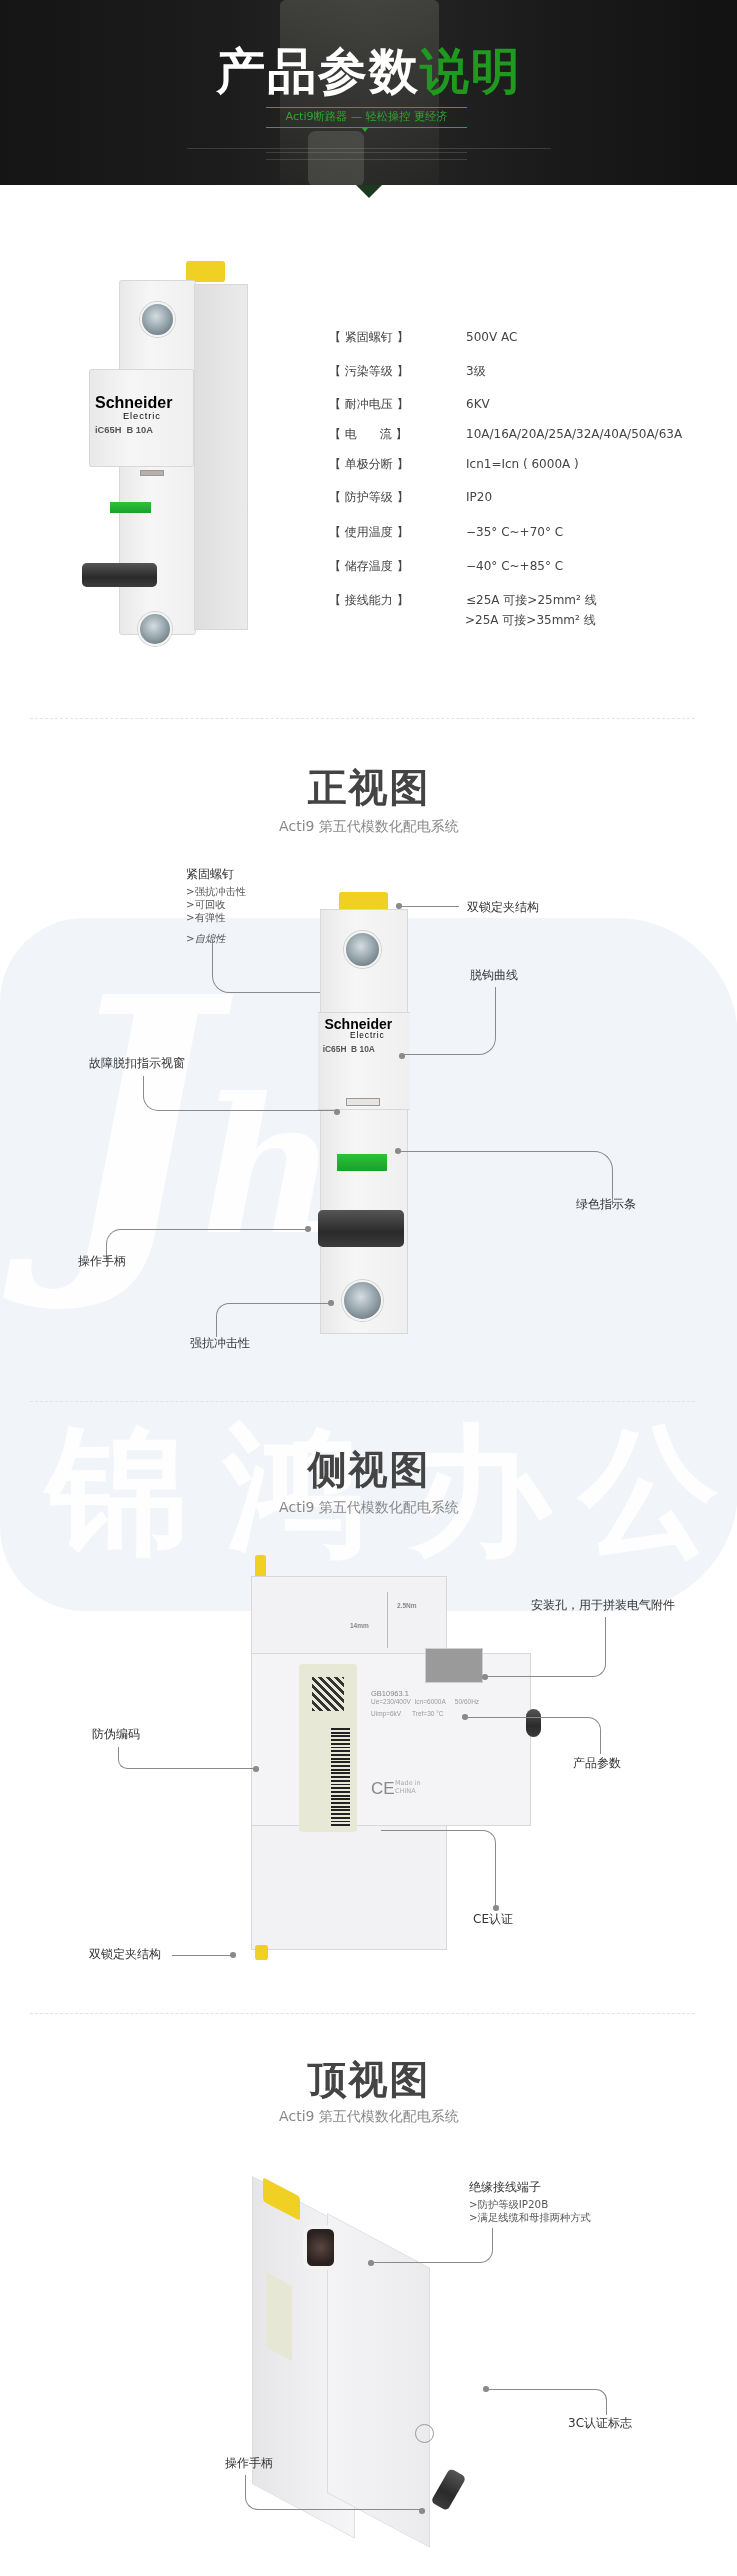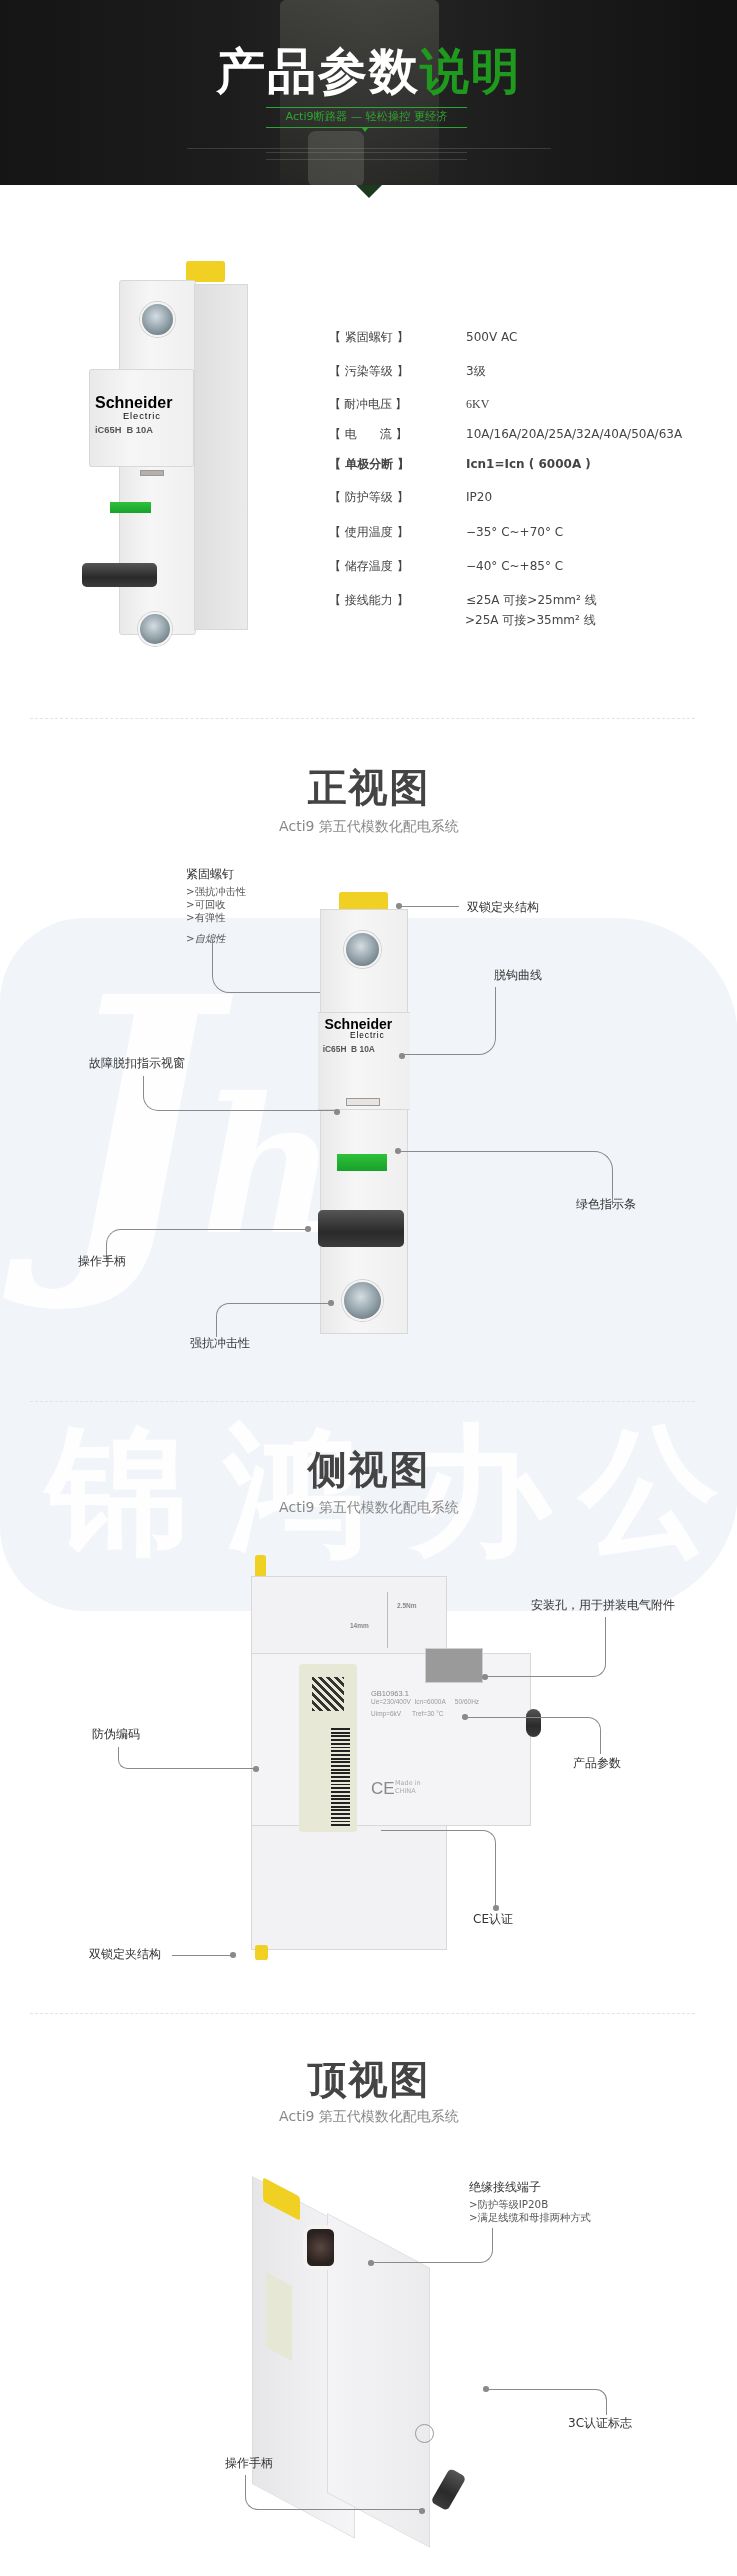--- a/index.html
+++ b/index.html
@@ -80,23 +80,23 @@
   <div class="model" style="left:30px;top:173px;font-size:9.3px;"><span>iC65H</span>&nbsp;&nbsp;<span>B 10A</span></div>
   <div class="window" style="left:75px;top:218px;width:24px;height:5.6px;"></div>
   <div class="greenbar" style="left:45px;top:250px;width:41px;height:11.2px;"></div>
   <div class="handle" style="left:17px;top:311px;width:75px;height:24px;"></div>
   <div class="screw" style="left:73px;top:360px;width:34px;height:34px;"></div>
 </div>
 
 <div>
   <div class="spec-row" style="top:329px;"><span class="spec-label">【 紧固螺钉 】</span><span class="spec-value">500V AC</span></div>
   <div class="spec-row" style="top:363px;"><span class="spec-label">【 污染等级 】</span><span class="spec-value">3级</span></div>
-  <div class="spec-row" style="top:396px;font-family:Liberation Serif, serif;"><span class="spec-label">【 耐冲电压 】</span><span class="spec-value">6KV</span></div>
+  <div class="spec-row" style="top:396px;"><span class="spec-label">【 耐冲电压 】</span><span class="spec-value">6KV</span></div>
   <div class="spec-row" style="top:426px;"><span class="spec-label" style="white-space:pre;">【 电      流 】</span><span class="spec-value">10A/16A/20A/25A/32A/40A/50A/63A</span></div>
-  <div class="spec-row" style="top:456px;font-weight:bold;"><span class="spec-label">【 单极分断 】</span><span class="spec-value">Icn1=Icn ( 6000A )</span></div>
+  <div class="spec-row" style="top:456px;"><span class="spec-label">【 单极分断 】</span><span class="spec-value">Icn1=Icn ( 6000A )</span></div>
   <div class="spec-row" style="top:489px;"><span class="spec-label">【 防护等级 】</span><span class="spec-value">IP20</span></div>
   <div class="spec-row" style="top:524px;"><span class="spec-label">【 使用温度 】</span><span class="spec-value">−35° C~+70° C</span></div>
   <div class="spec-row" style="top:558px;"><span class="spec-label">【 储存温度 】</span><span class="spec-value">−40° C~+85° C</span></div>
   <div class="spec-row" style="top:592px;"><span class="spec-label">【 接线能力 】</span><span class="spec-value">≤25A  可接&gt;25mm² 线</span></div>
   <div class="spec-row" style="top:612px;left:433px;"><span class="spec-value">&gt;25A  可接&gt;35mm² 线</span></div>
 </div>
 
 <div class="divider" style="top:718px;"></div>
 
 <div class="abs panel"></div>
@@ -129,21 +129,21 @@
   <div class="window" style="left:28px;top:206px;width:34px;height:8.4px;background:#e8e4e0;"></div>
   <div class="greenbar" style="left:18.7px;top:262px;width:50px;height:17px;"></div>
   <div class="handle" style="left:0;top:318px;width:86px;height:37px;"></div>
   <div class="screw" style="left:24px;top:388px;width:41px;height:41px;"></div>
 </div>
 
 <div class="co-dot" style="left:396px;top:903px;"></div>
 <div class="co-line" style="left:399px;top:906px;width:60px;height:0.9px;border-top-width:0.9px;"></div>
 <div class="co-text" style="left:467px;top:899px;">双锁定夹结构</div>
 
-<div class="co-text" style="left:470px;top:967px;margin-left:24px;">脱钩曲线</div>
+<div class="co-text" style="left:470px;top:967px;">脱钩曲线</div>
 <div class="co-line" style="left:403px;top:987px;width:93px;height:68px;border-right-width:0.9px;border-bottom-width:0.9px;border-bottom-right-radius:17px;"></div>
 <div class="co-dot" style="left:399px;top:1053px;"></div>
 
 <div class="co-text" style="left:89px;top:1055px;">故障脱扣指示视窗</div>
 <div class="co-line" style="left:143px;top:1076px;width:194px;height:35px;border-left-width:0.9px;border-bottom-width:0.9px;border-bottom-left-radius:15px;"></div>
 <div class="co-dot" style="left:334px;top:1109px;"></div>
 
 <div class="co-dot" style="left:395px;top:1148px;"></div>
 <div class="co-line" style="left:398px;top:1151px;width:215px;height:54px;border-top-width:0.9px;border-right-width:0.9px;border-top-right-radius:18.7px;"></div>
 <div class="co-text" style="left:576px;top:1196px;">绿色指示条</div>

